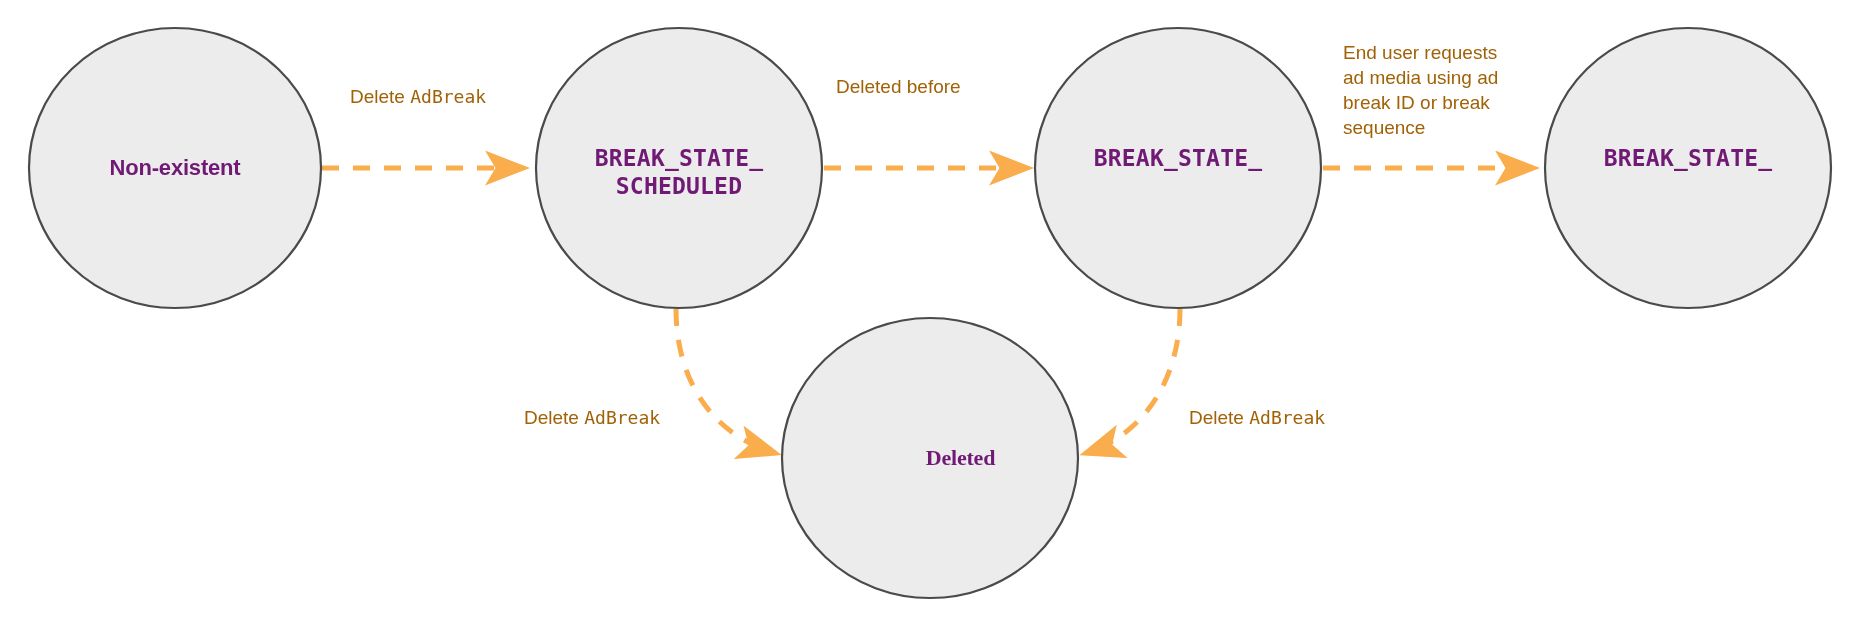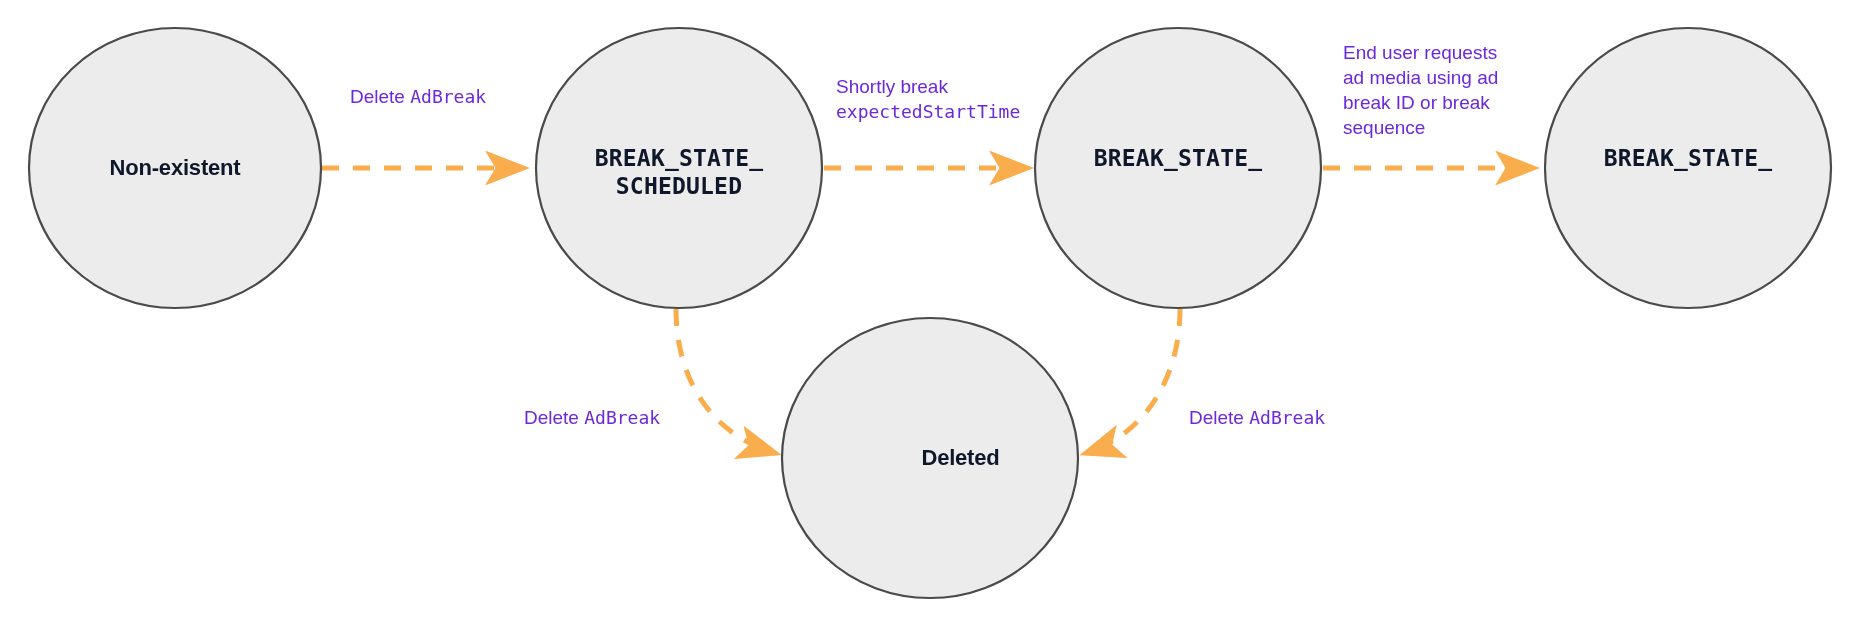--- a/index.html
+++ b/index.html
@@ -18,39 +18,39 @@
   svg.layer {
     position: absolute;
     left: 0;
     top: 0;
     width: 1858px;
     height: 617px;
   }
   .node-label {
     position: absolute;
     text-align: center;
-    color: #0f172a;
+    color: #701a75;
     pointer-events: none;
     line-height: 1.22;
   }
   .node-label.sans {
     font-family: "Liberation Sans", sans-serif;
     font-weight: bold;
     font-size: 22px;
     letter-spacing: -0.2px;
   }
   .node-label.mono {
     font-family: "DejaVu Sans Mono", monospace;
     font-weight: bold;
     font-size: 23px;
     letter-spacing: 0.2px;
   }
   .edge-label {
     position: absolute;
-    color: #6d28d9;
+    color: #a16207;
     font-family: "Liberation Sans", sans-serif;
     font-size: 19px;
     line-height: 1.32;
     white-space: pre;
     pointer-events: none;
   }
   .edge-label .mo {
     font-family: "DejaVu Sans Mono", monospace;
     font-size: 18px;
   }
@@ -89,23 +89,23 @@
       <div class="node-label mono" style="left: 536px; width: 286px; top: 144px;">
         <div>BREAK_STATE_</div>
         <div>SCHEDULED</div>
       </div>
       <div class="node-label mono" style="left: 1035px; width: 286px; top: 144px;">
         <div>BREAK_STATE_</div>
       </div>
       <div class="node-label mono" style="left: 1545px; width: 286px; top: 144px;">
         <div>BREAK_STATE_</div>
       </div>
-      <div class="node-label sans" style="left: 782px; width: 357px; top: 444.5px;">
+      <div class="node-label sans" style="left: 782px; width: 357px; top: 444.5px; font-family: Liberation Serif, serif;">
         <div>Deleted</div>
       </div>
       <div class="edge-label" style="left: 350px; top: 84px;"><div><span>Delete </span><span class="mo">AdBreak</span></div></div>
-      <div class="edge-label" style="left: 836px; top: 74px;"><div><span>Shortly break</span></div><div><span class="mo">expectedStartTime</span></div></div>
+      <div class="edge-label" style="left: 836px; top: 74px;"><div><span>Deleted before</span></div></div>
       <div class="edge-label" style="left: 1343px; top: 40px;"><div><span>End user requests</span></div><div><span>ad media using ad</span></div><div><span>break ID or break</span></div><div><span>sequence</span></div></div>
       <div class="edge-label" style="left: 524px; top: 405px;"><div><span>Delete </span><span class="mo">AdBreak</span></div></div>
       <div class="edge-label" style="left: 1189px; top: 405px;"><div><span>Delete </span><span class="mo">AdBreak</span></div></div>
     </div>
 
 </div>
 
 </body></html>

